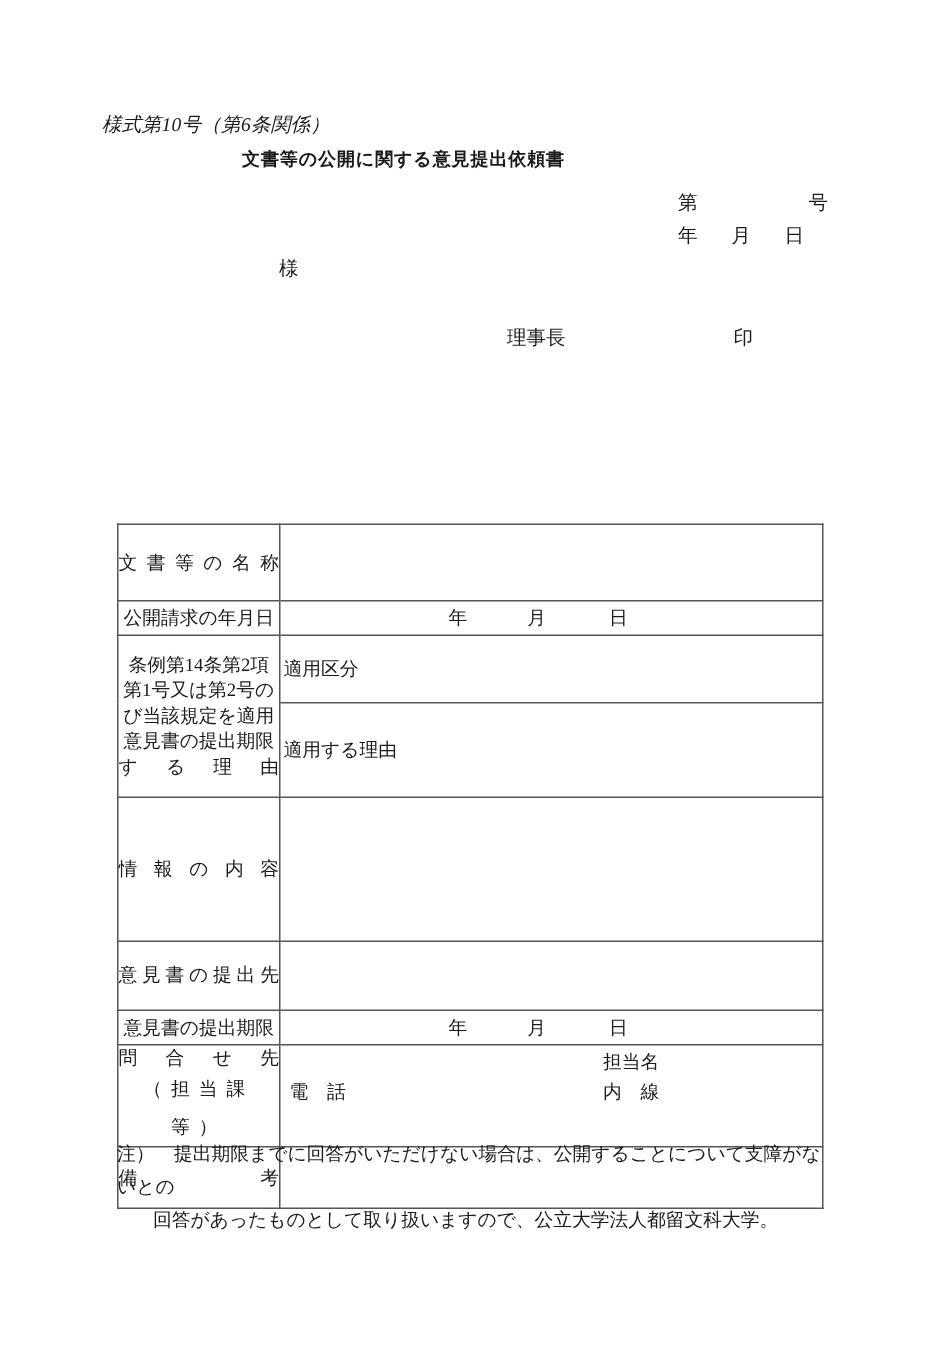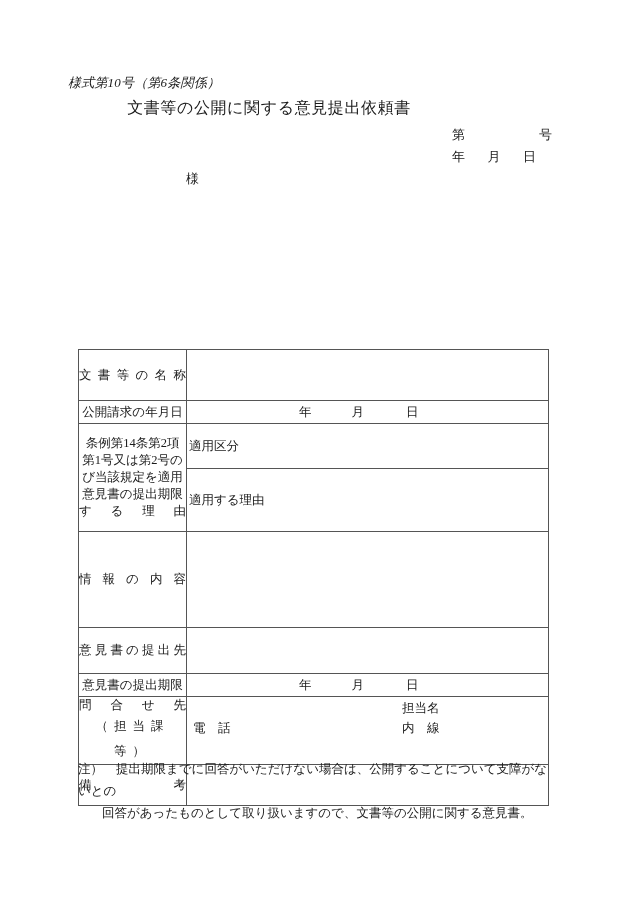--- a/index.html
+++ b/index.html
@@ -28,22 +28,23 @@
     font-size: 13px;
     letter-spacing: 0.2px;
     white-space: nowrap;
     font-style: italic;
   }
   .doc-title {
     left: 0;
     top: 98px;
     width: 538px;
     text-align: center;
-    font-size: 16px;
+    font-size: 12px;
     letter-spacing: 0.6px;
+    font-weight: bold;
   }
   .number-line {
     left: 452px;
     top: 126px;
     width: 100px;
     font-size: 13px;
     display: flex;
     justify-content: space-between;
   }
   .date-line {
@@ -185,20 +186,24 @@
 
   <div class="abs date-line">
     <span>年</span>
     <span>月</span>
     <span>日</span>
   </div>
 
   <div class="abs addressee">様</div>
 
 
+  <div class="abs issuer-title-row">
+    <span>理事長</span>
+    <span>印</span>
+  </div>
 
 
   <table class="abs form-table">
 
     <tbody>
         <tr>
       <td class="label-cell" style="height:50px">
         <span class="spread">
           <span>文</span>
           <span>書</span>
@@ -312,16 +317,16 @@
         </span>
       </td>
       <td class="data-cell"></td>
     </tr>
 
   </tbody>
     </table>
 
   <div class="abs note">
     <span class="note-marker">注）</span><span>提出期限までに回答がいただけない場合は、公開することについて支障がないとの</span>
-    <span class="note-line2">回答があったものとして取り扱いますので、文書等の公開に関する意見書。</span>
+    <span class="note-line2">回答があったものとして取り扱いますので、公立大学法人都留文科大学。</span>
   </div>
 
 </div>
 
 </body></html>

